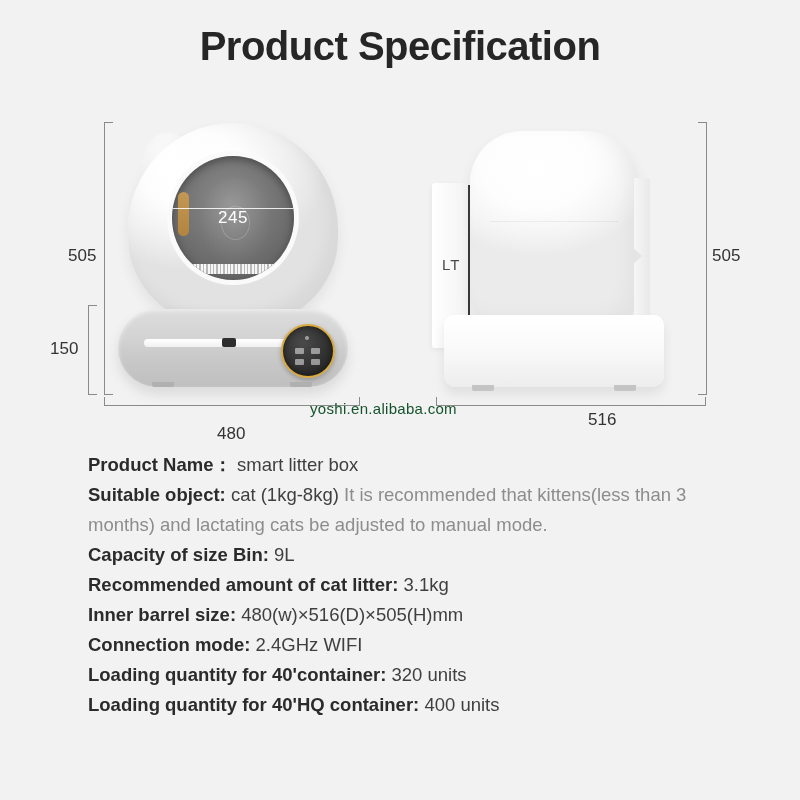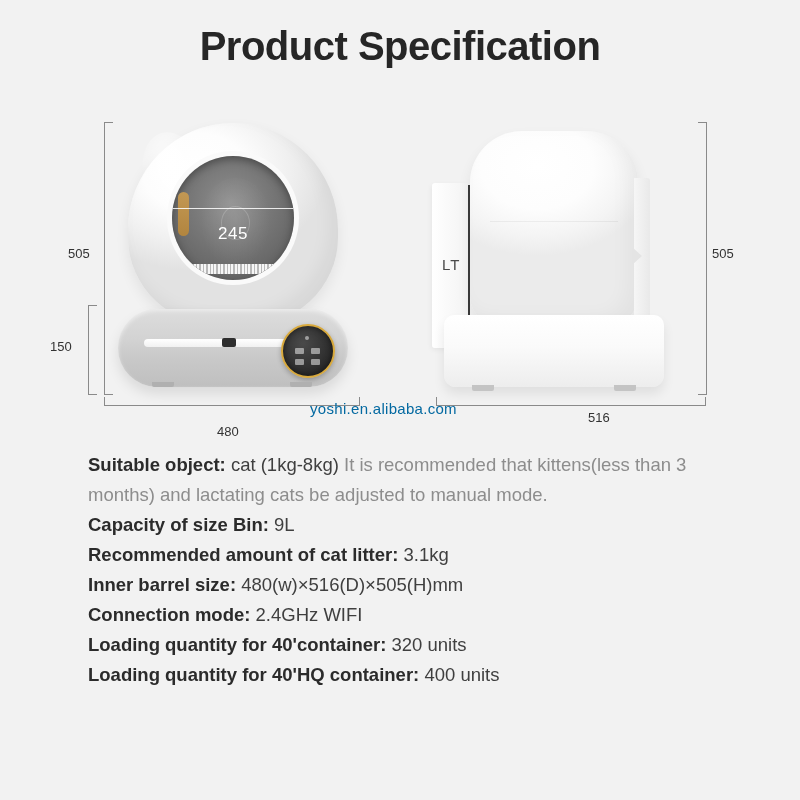--- a/index.html
+++ b/index.html
@@ -34,21 +34,21 @@
     position: absolute;
     top: 105px;
     left: 0;
     width: 800px;
     height: 330px;
   }
 
   
   .dim {
     position: absolute;
-    font-size: 13px;
+    font-size: 17px;
     color: #333;
     font-family: "Liberation Sans", "DejaVu Sans", sans-serif;
     white-space: nowrap;
   }
   .dim-line { position: absolute; background: #8a8a8a; }
   .dim-v { width: 1px; }
   .dim-h { height: 1px; }
   .tick-h { height: 1px; width: 9px; background: #8a8a8a; position: absolute; }
   .tick-v { width: 1px; height: 9px; background: #8a8a8a; position: absolute; }
 
@@ -129,21 +129,21 @@
     position: absolute;
     left: 0;
     top: 52px;
     width: 100%;
     height: 1px;
     background: rgba(255,255,255,0.85);
   }
   .fv-245 {
     position: absolute;
     left: 0;
-    top: 68px;
+    top: 52px;
     width: 100%;
     text-align: center;
     color: #ffffff;
     font-size: 17px;
     letter-spacing: 0.5px;
   }
   
   .fv-comb {
     position: absolute;
     left: 5px;
@@ -296,21 +296,21 @@
     background: #c4c4c4;
     border-radius: 0 0 2px 2px;
   }
 
   
   .watermark {
     position: absolute;
     left: 310px;
     top: 295px;
     font-size: 15px;
-    color: #0369a1;
+    color: #14532d;
     letter-spacing: 0.3px;
   }
 
   
   .specs {
     position: absolute;
     top: 450px;
     left: 88px;
     width: 640px;
   }
@@ -394,20 +394,24 @@
     <div class="sv-base"></div>
     <div class="sv-foot" style="left:40px; width:22px;"></div>
     <div class="sv-foot" style="left:182px; width:22px;"></div>
   </div>
 
   <div class="watermark">yoshi.en.alibaba.com</div>
 </div>
 
 <div class="specs">
 
+  <div class="spec-line">
+    <span class="k">Product Name：</span>
+    <span class="v">smart litter box</span>
+  </div>
 
   <div class="spec-line wrap">
     <span class="k">Suitable object:</span>
     <span class="v">cat (1kg-8kg)</span>
     <span class="note">It is recommended that kittens(less than 3 months) and lactating cats be adjusted to manual mode.</span>
   </div>
 
   <div class="spec-line">
     <span class="k">Capacity of size Bin:</span>
     <span class="v">9L</span>

